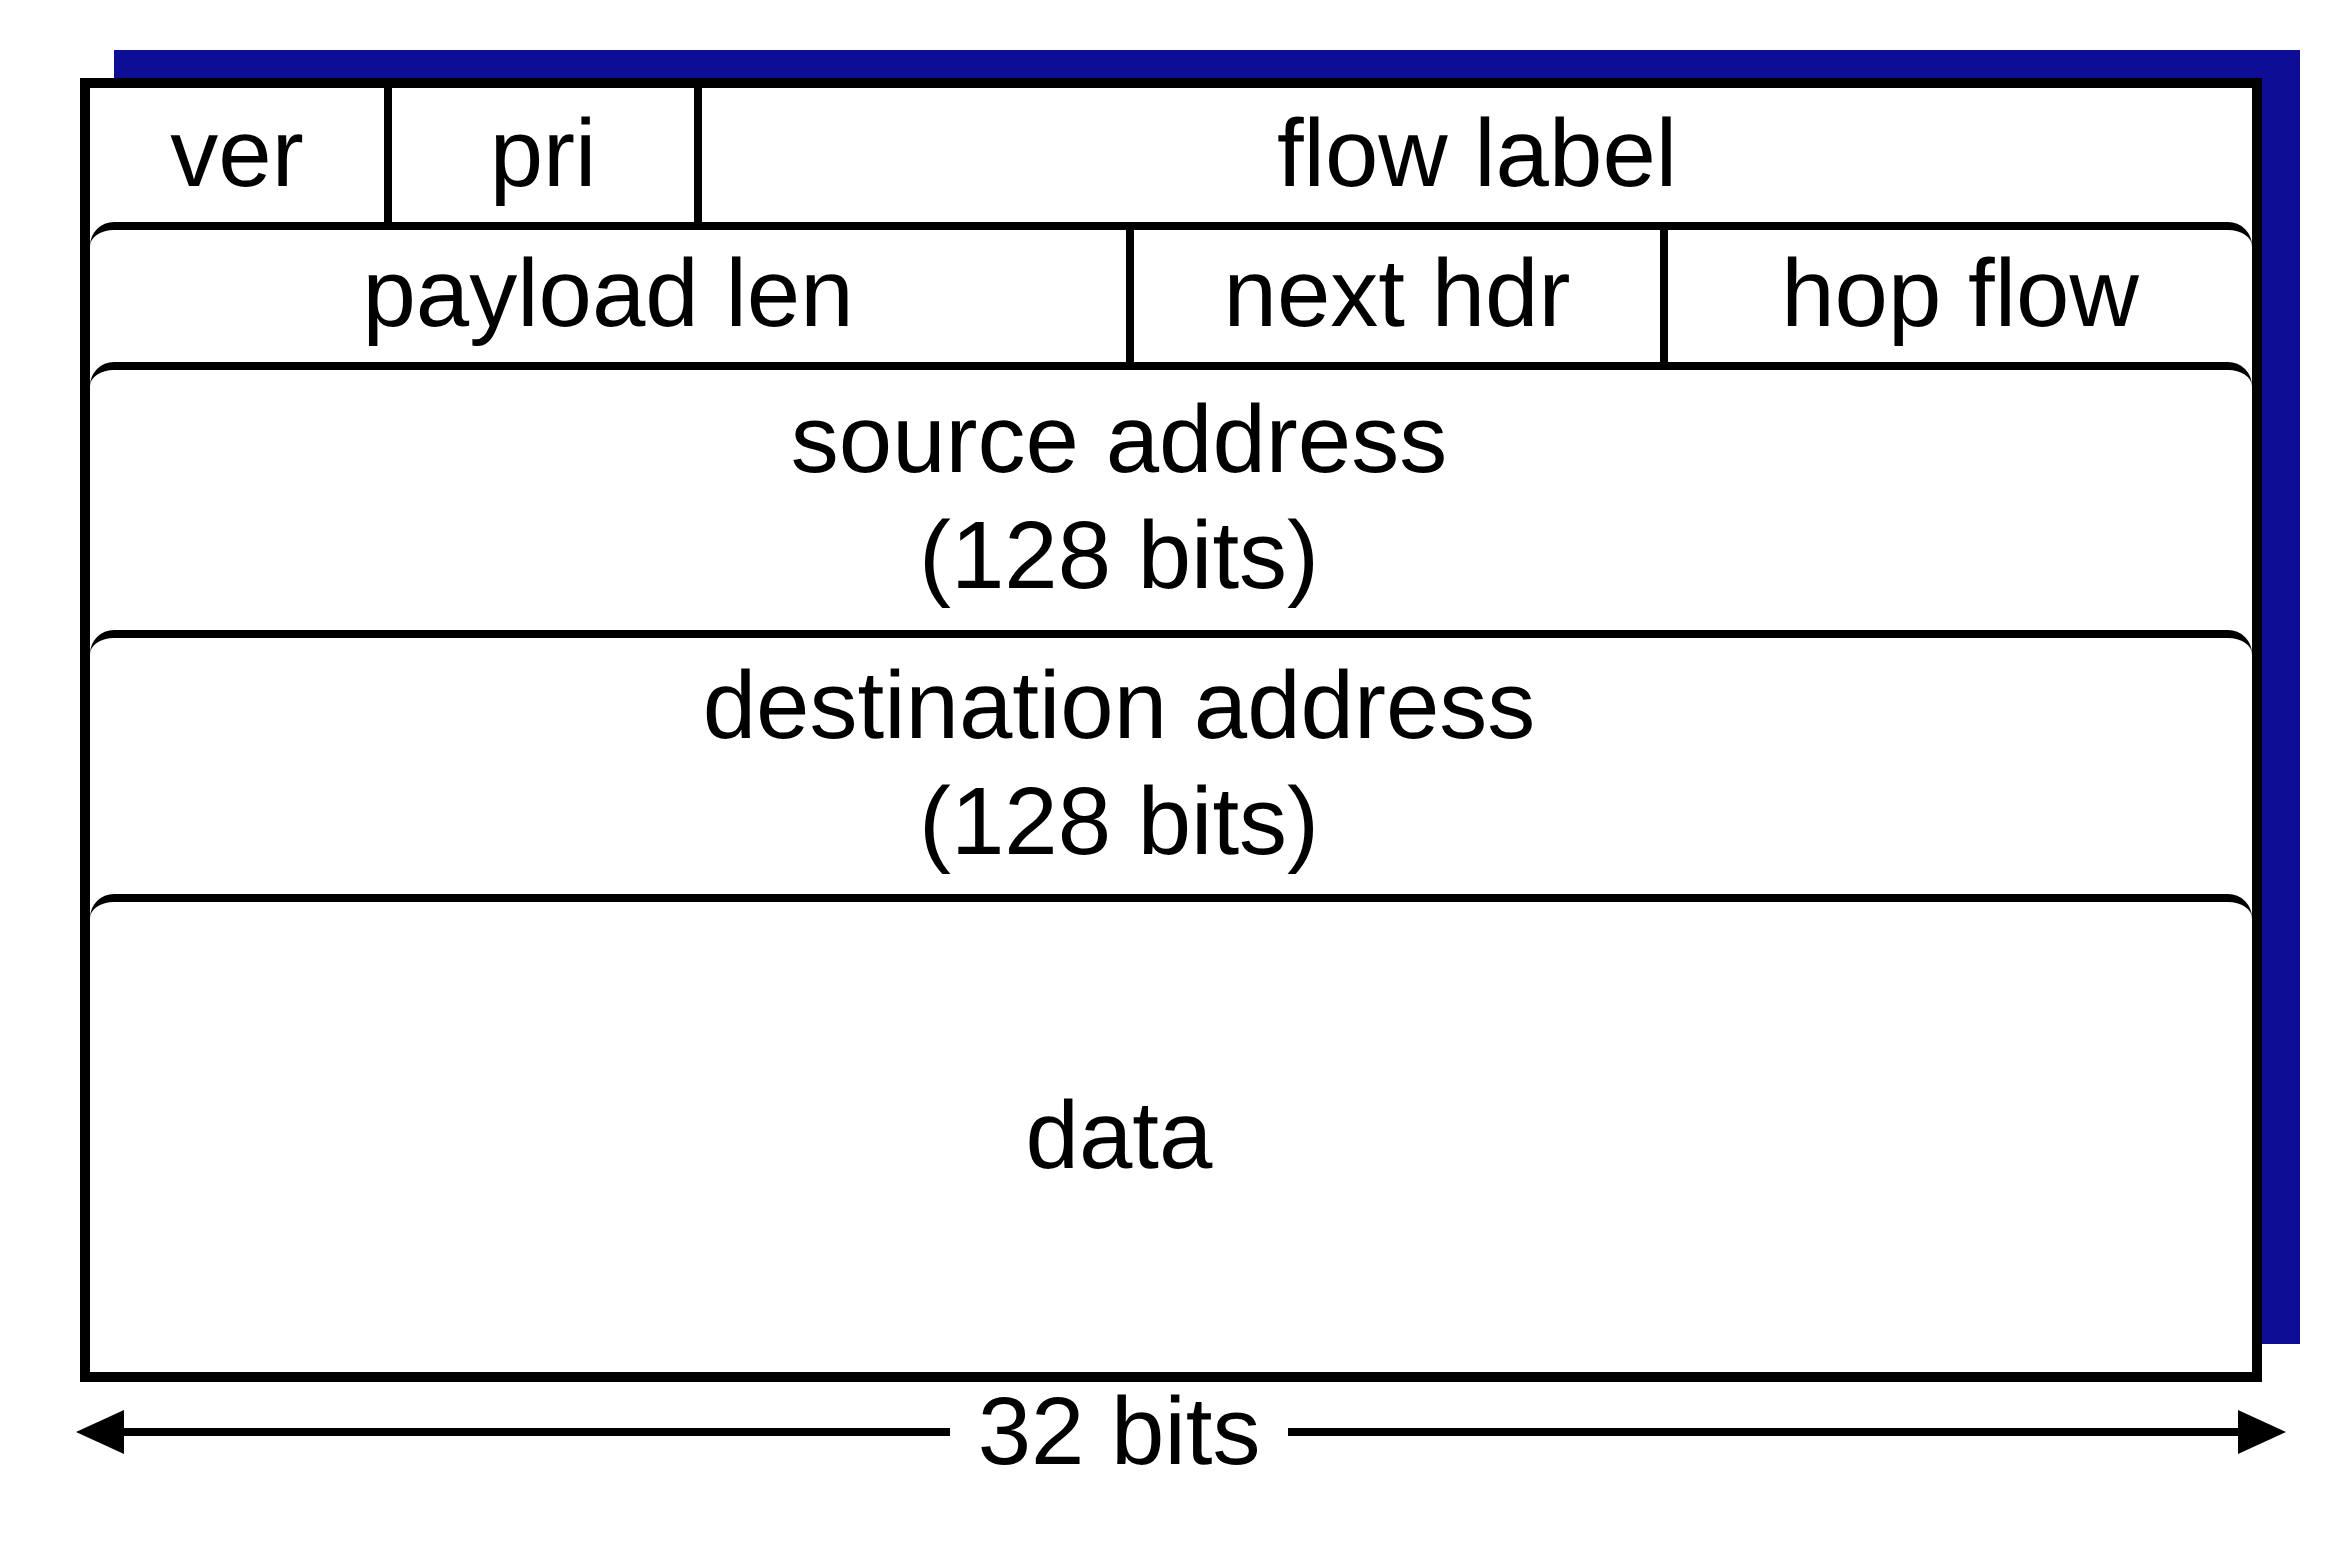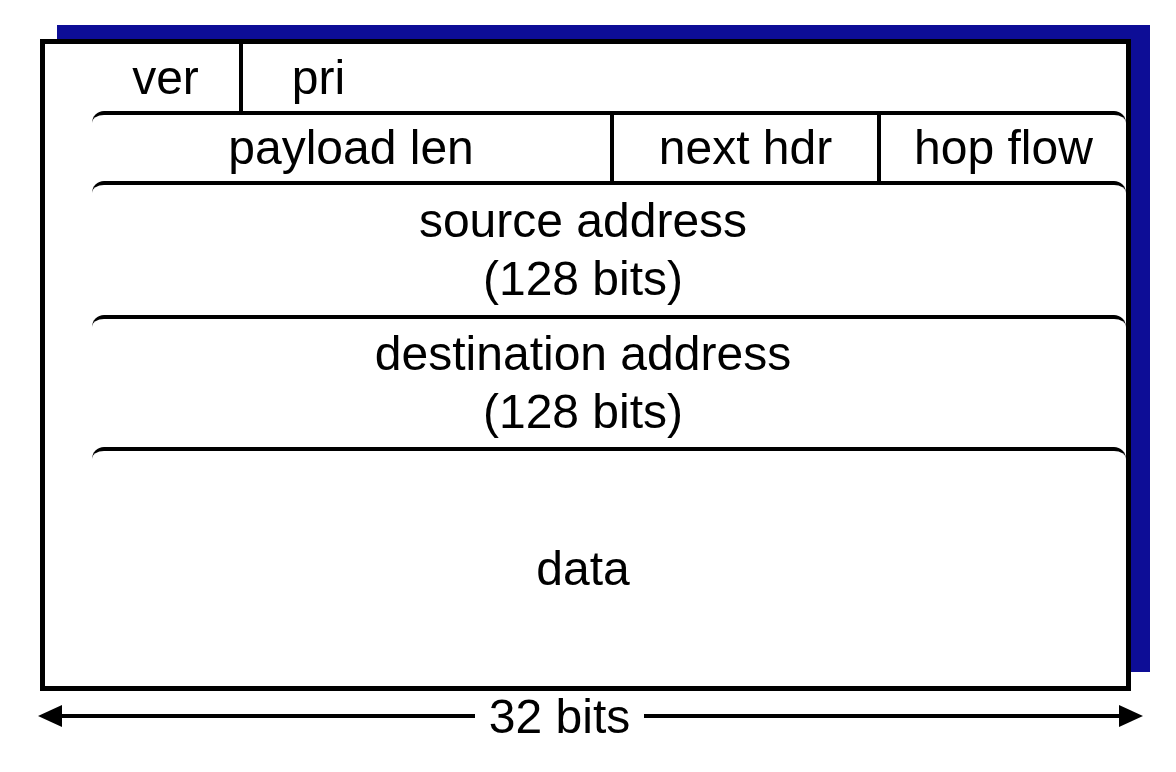--- a/index.html
+++ b/index.html
@@ -12,21 +12,21 @@
   body{background:var(--background);font-family:"Liberation Sans",sans-serif;}
   .canvas{position:relative;width:1176px;height:772px;background:var(--background);overflow:hidden;}
 
   
   .shadow{position:absolute;left:57px;top:25px;width:1093px;height:647px;background:var(--shadow);}
 
   
   .packet{position:absolute;left:40px;top:39px;width:1091px;height:652px;
           background:var(--background);border:5px solid var(--border);
           box-sizing:border-box;display:flex;flex-direction:column;}
-  .row{display:grid;box-sizing:border-box;margin-left:47px;}
+  .row{display:grid;box-sizing:border-box;}
   .row + .row{border-top:4px solid var(--border);border-radius:12px;}
   .row1{height:67px;grid-template-columns:147px 155px 1fr;}
   .row2{height:70px;grid-template-columns:518px 267px 1fr;}
   .row3{height:134px;grid-template-columns:1fr;}
   .row4{height:132px;grid-template-columns:1fr;}
   .row5{flex:1;grid-template-columns:1fr;text-align:right;}
   .cell{display:flex;flex-direction:column;align-items:center;justify-content:center;
         box-sizing:border-box;font-size:48px;line-height:58px;color:var(--text);
         white-space:nowrap;overflow:hidden;}
   .cell + .cell{border-left:4px solid var(--border);text-align:right;}
@@ -51,20 +51,23 @@
   <div class="shadow"></div>
 
   <div class="packet">
 
     <div class="row row1">
       <div class="cell">
         <span>ver</span>
       </div>
       <div class="cell">
         <span>pri</span>
+      </div>
+      <div class="cell">
+        <span>flow label</span>
       </div>
     </div>
 
     <div class="row row2">
       <div class="cell">
         <span>payload len</span>
       </div>
       <div class="cell">
         <span>next hdr</span>
       </div>

